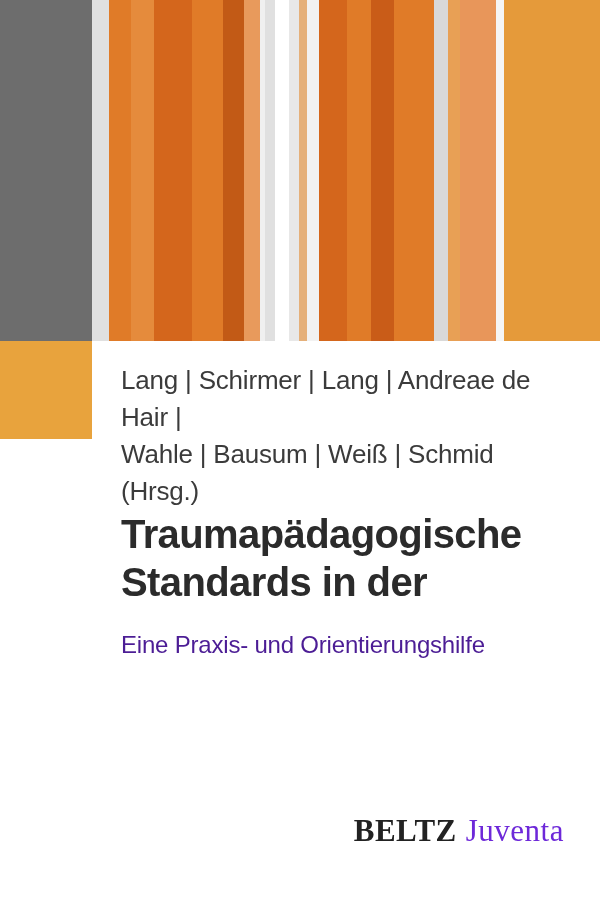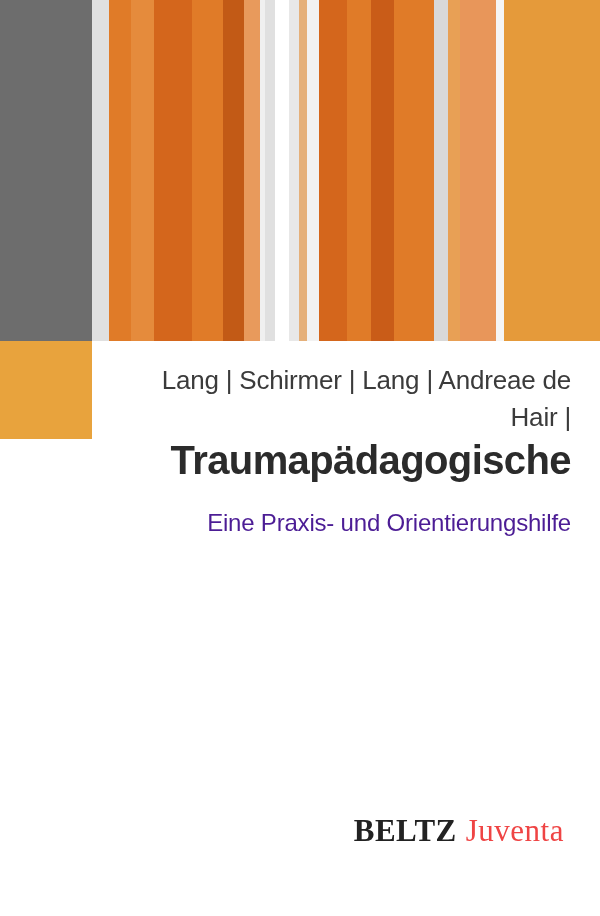--- a/index.html
+++ b/index.html
@@ -7,21 +7,20 @@
     padding: 0;
     background: #ffffff;
   }
   .cover {
     position: relative;
     width: 600px;
     height: 889px;
     background: #ffffff;
     font-family: "Liberation Sans", sans-serif;
     overflow: hidden;
-    text-align: right;
   }
 
   
   .stripe-band {
     position: absolute;
     left: 0;
     top: 0;
     width: 600px;
     height: 341px;
     display: flex;
@@ -99,21 +98,21 @@
     font-family: "Liberation Serif", serif;
     font-size: 31px;
     font-weight: bold;
     color: #222222;
     letter-spacing: 0.5px;
   }
   .logo-juventa {
     font-family: "Liberation Serif", serif;
     font-size: 31px;
     font-weight: normal;
-    color: #ef4444;
+    color: #6d28d9;
     letter-spacing: 0.5px;
   }
 </style>
 </head>
 <body>
 
 <div class="cover">
 
   <div class="stripe-band">
       <div class="stripe" style="width: 92px; background: rgb(109, 109, 109);"></div>
@@ -142,24 +141,26 @@
     </div>
 
   <div class="left-col">
     <div class="left-orange" style="background: rgb(232, 163, 61);"></div>
     <div class="left-white"></div>
   </div>
 
   <div class="text-area">
     <div class="editors">
       <div>Lang | Schirmer | Lang | Andreae de Hair |</div>
+      <div>Wahle | Bausum | Weiß | Schmid (Hrsg.)</div>
     </div>
 
     <div class="title">
       <div>Traumapädagogische</div>
+      <div>Standards in der</div>
     </div>
 
     <div class="subtitle">
       <div>Eine Praxis- und Orientierungshilfe</div>
     </div>
   </div>
 
   <div class="logo">
     <span class="logo-beltz">BELTZ</span>
     <span class="logo-juventa">Juventa</span>

